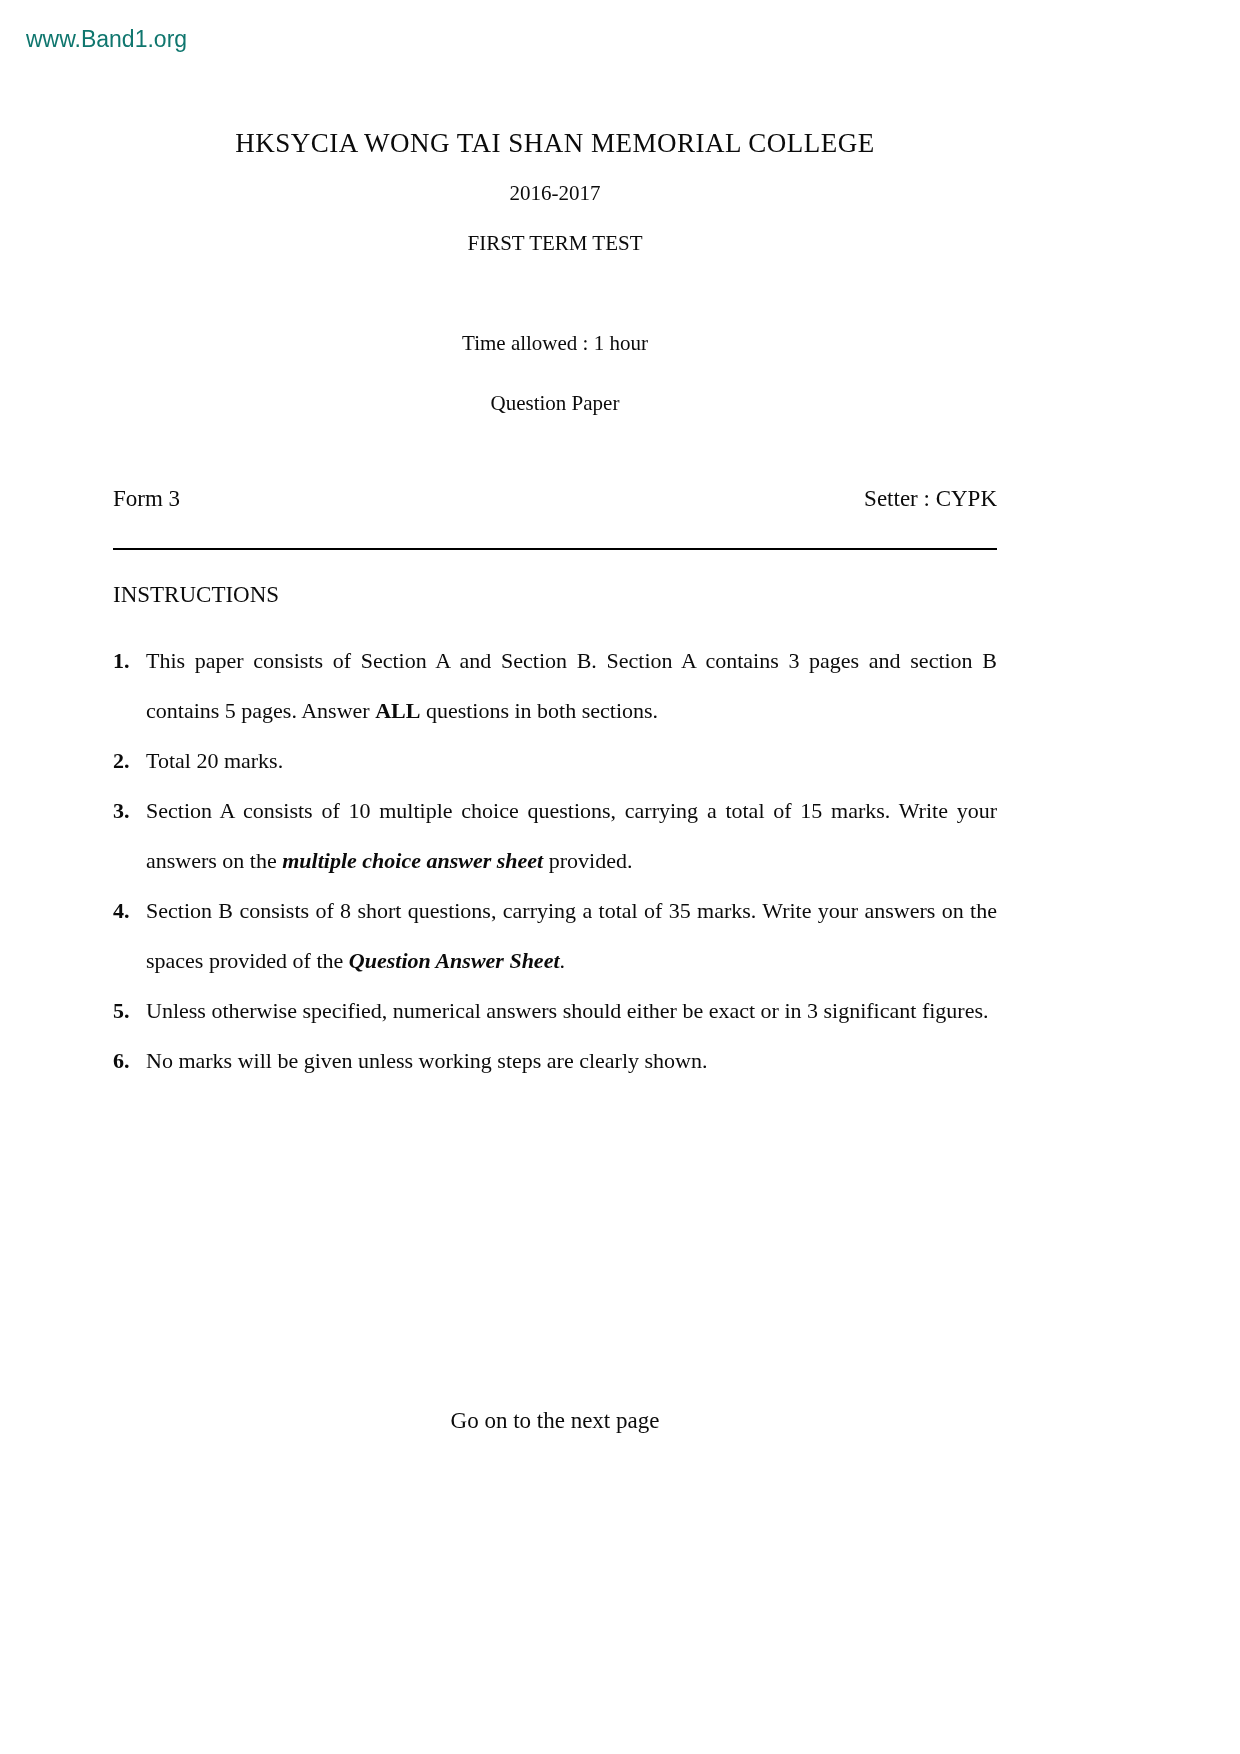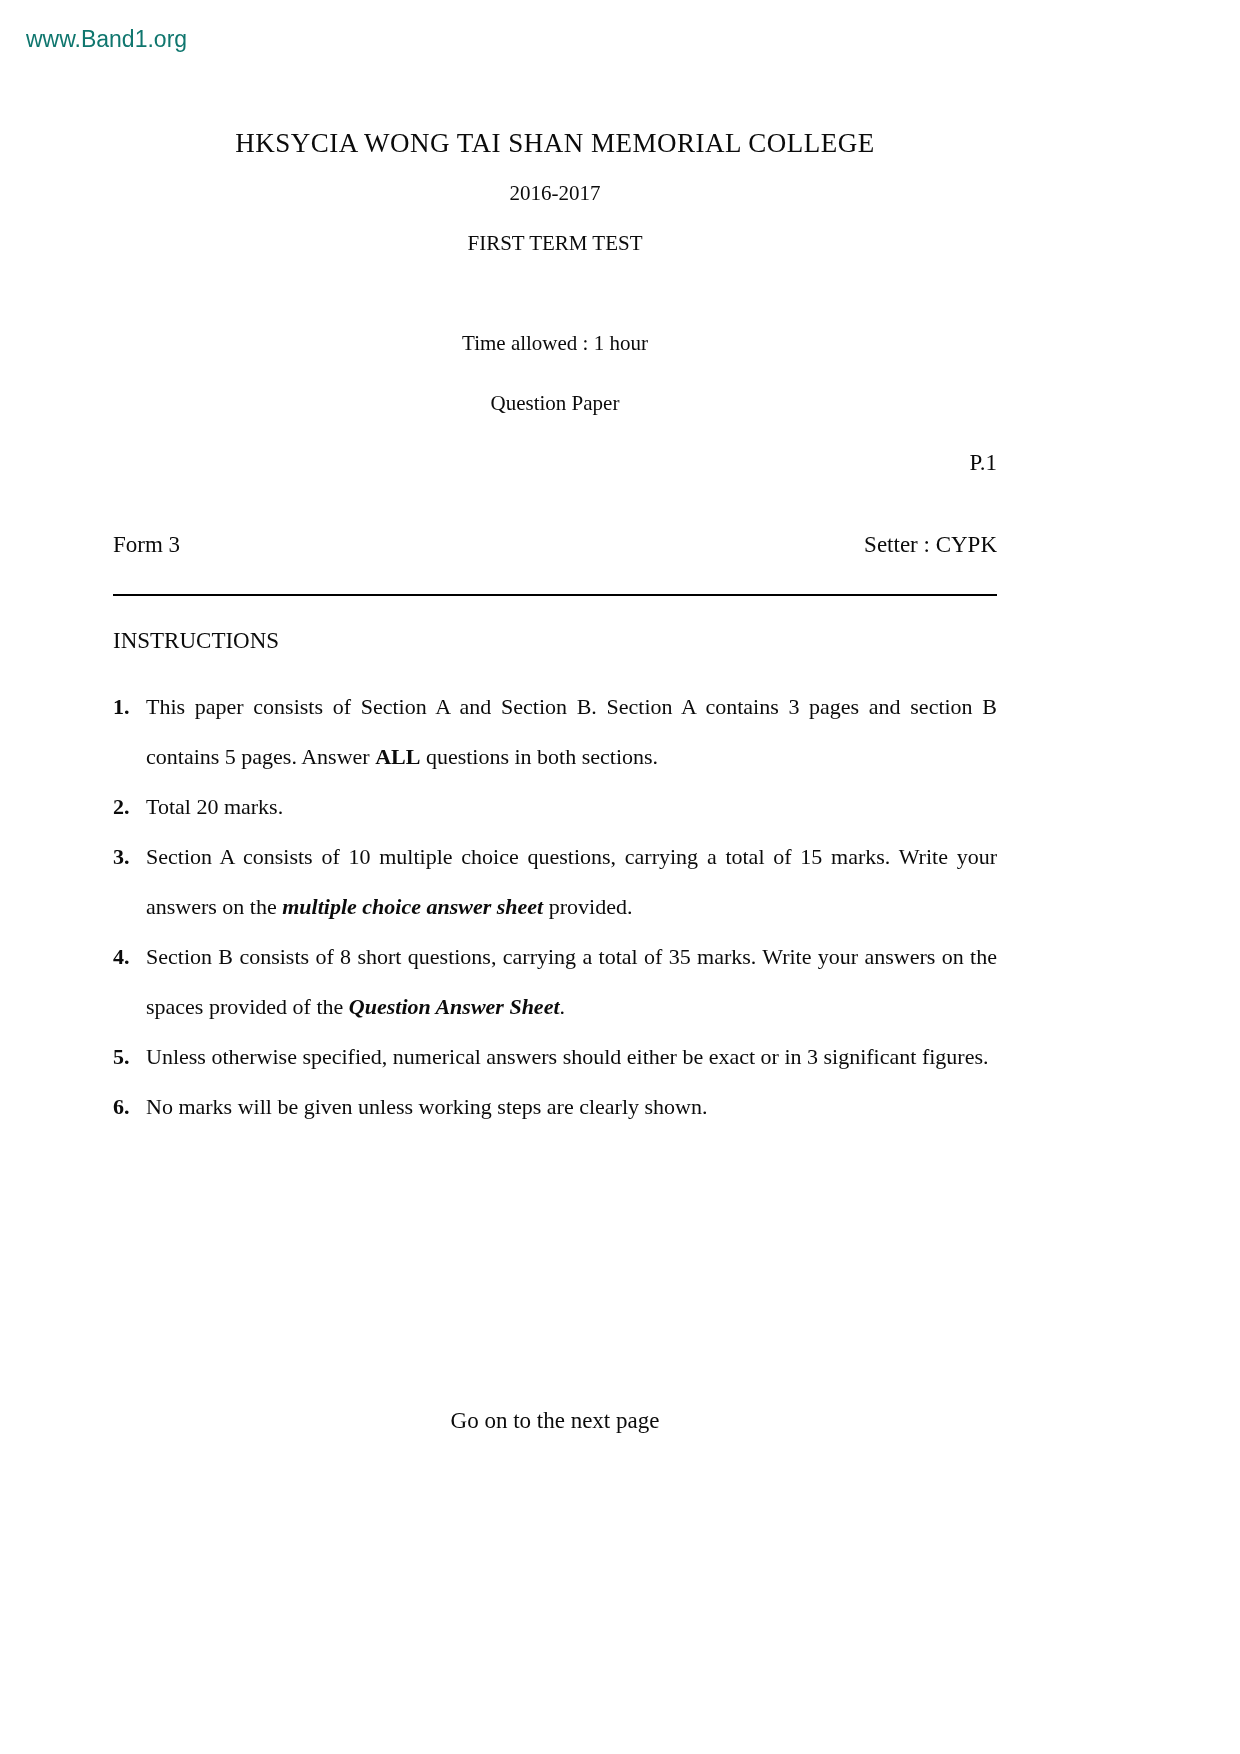--- a/index.html
+++ b/index.html
@@ -46,21 +46,21 @@
   .page-number {
     text-align: right;
     font-size: 23px;
     line-height: 50px;
     margin-top: 10px;
   }
   .form-row {
     display: flex;
     justify-content: space-between;
     font-size: 23px;
-    margin-top: 44px;
+    margin-top: 58px;
   }
   .divider {
     border: none;
     border-top: 2px solid #000000;
     margin: 36px 0 0 0;
     width: 100%;
   }
   .instructions-title {
     font-size: 23px;
     margin-top: 32px;
@@ -102,21 +102,20 @@
   <div class="header-block">
     <div class="school-name">HKSYCIA WONG TAI SHAN MEMORIAL COLLEGE</div>
     <div class="header-line">2016-2017</div>
     <div class="header-line">FIRST TERM TEST</div>
     <div class="gap-50"></div>
     <div class="header-line">Time allowed : 1 hour</div>
     <div class="gap-10"></div>
     <div class="header-line">Question Paper</div>
   </div>
 
-  <div class="page-number">P.1</div>
 
   <div class="form-row">
     <span>Form 3</span>
     <span>Setter : CYPK</span>
   </div>
 
   <hr class="divider">
 
   <div class="instructions-title">INSTRUCTIONS</div>
 

